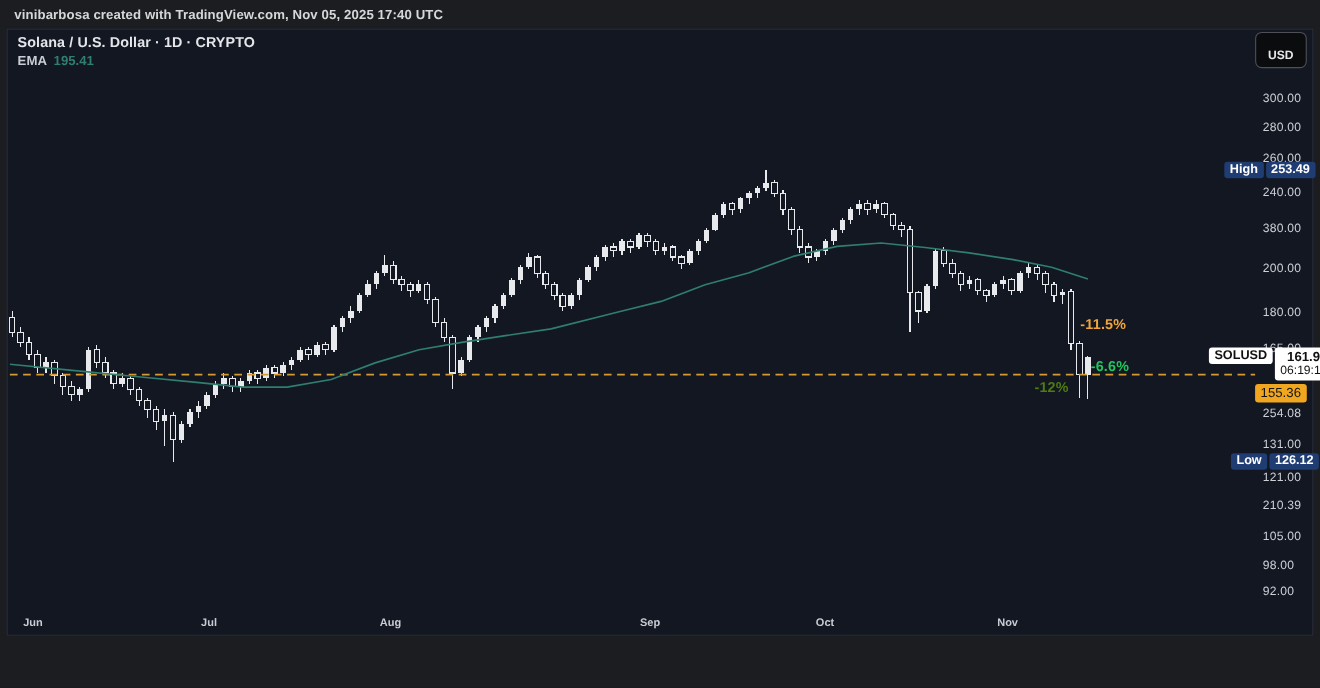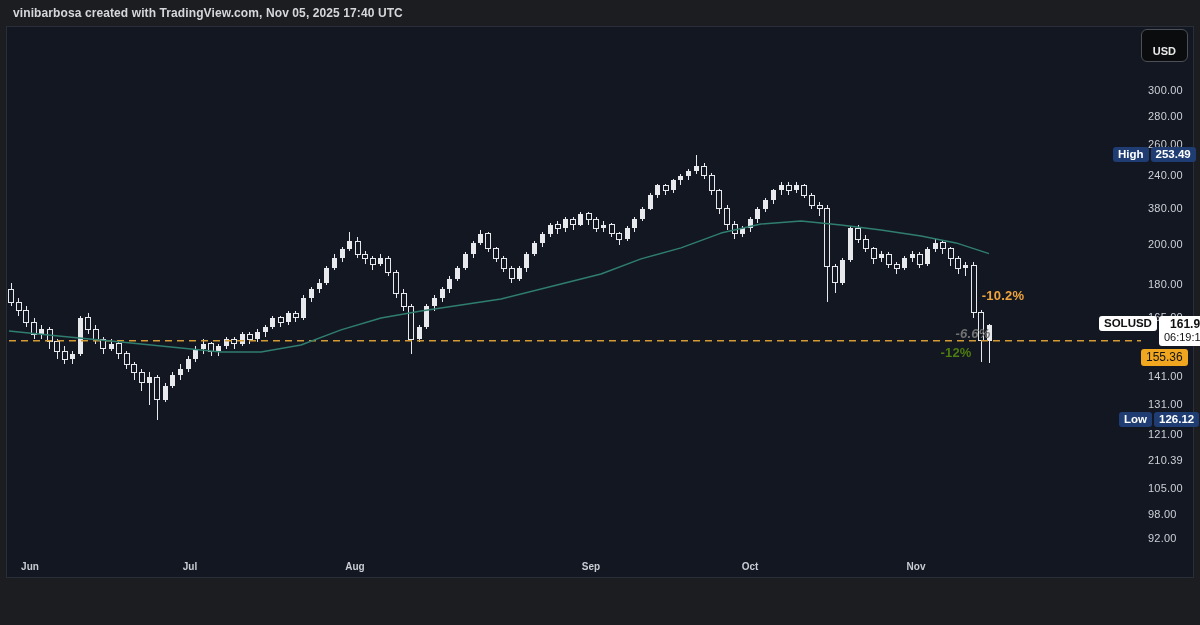--- a/index.html
+++ b/index.html
@@ -326,51 +326,57 @@
           <rect x="964.125" y="238.27503090918844" width="5" height="47.26828698948793" fill="#131722" stroke="#E7E9EC" stroke-width="1"></rect>
           <line x1="974.3259999999999" y1="282.8319854717954" x2="974.3259999999999" y2="334.6156862330635" stroke="#E7E9EC" stroke-width="1"></line>
           <rect x="971.8259999999999" y="285.5433178986764" width="5" height="28.089105920163092" fill="#131722" stroke="#E7E9EC" stroke-width="1"></rect>
           <line x1="982.0269999999999" y1="296.58668779831123" x2="982.0269999999999" y2="335.90822234048727" stroke="#E7E9EC" stroke-width="1"></line>
           <rect x="979.5269999999999" y="297.8025830075994" width="5" height="15.732181142650916" fill="#E7E9EC"></rect>
         </g>
         <line x1="2" y1="313.63242381883947" x2="1134" y2="313.63242381883947" stroke="#D49A33" stroke-width="1.5" stroke-dasharray="7 5"></line>
         <path fill="none" stroke="#2F7E6F" stroke-width="1.5" stroke-linejoin="round" d="M2 304.1 L 54 309.2 L 114 315.0 L 174 320.9 L 214 324.9 L 254 324.9 L 294 318.0 L 334 302.9 L 374 291.0 L 414 284.0 L 454 277.9 L 494 272.0 L 554 256.9 L 594 247.0 L 634 231.9 L 674 220.9 L 714 206.1 L 754 197.0 L 794 193.9 L 834 198.0 L 874 202.9 L 914 209.0 L 949 215.9 L 982 226.6"></path>
       </svg>
 
+    <div class="chart-header">
+      <div class="symbol-line">Solana / U.S. Dollar · 1D · CRYPTO</div>
+      <div class="ema-line">
+        <span class="ema-label">EMA</span><span class="ema-value">195.41</span>
+      </div>
+    </div>
 
     <button class="usd-btn">USD</button>
 
     <div id="price-axis">
         <div class="tick" style="top: 57px;">300.00</div>
         <div class="tick" style="top: 83.1731px;">280.00</div>
         <div class="tick" style="top: 111.287px;">260.00</div>
         <div class="tick" style="top: 141.652px;">240.00</div>
         <div class="tick" style="top: 174.66px;">380.00</div>
         <div class="tick" style="top: 210.817px;">200.00</div>
         <div class="tick" style="top: 250.786px;">180.00</div>
         <div class="tick" style="top: 283.795px;">165.00</div>
-        <div class="tick" style="top: 343.425px;">141.00</div>
+        <div class="tick" style="top: 343.425px;">254.08</div>
         <div class="tick" style="top: 371.331px;">131.00</div>
         <div class="tick" style="top: 401.455px;">121.00</div>
         <div class="tick" style="top: 427.404px;">210.39</div>
         <div class="tick" style="top: 455.259px;">105.00</div>
         <div class="tick" style="top: 481.433px;">98.00</div>
         <div class="tick" style="top: 505.4px;">92.00</div>
       </div>
     <div id="time-axis">
         <div class="month" style="left: 23px;">Jun</div>
         <div class="month" style="left: 183px;">Jul</div>
         <div class="month" style="left: 348px;">Aug</div>
         <div class="month" style="left: 584px;">Sep</div>
         <div class="month" style="left: 743px;">Oct</div>
         <div class="month" style="left: 909px;">Nov</div>
       </div>
     <div id="annotations">
-        <div class="pct" style="left: 996px; top: 268px; color: rgb(239, 165, 60);">-10.2%</div>
-        <div class="pct" style="left: 966px; top: 306px; color: #737373; font-style: italic;">-6.6%</div>
+        <div class="pct" style="left: 996px; top: 268px; color: rgb(239, 165, 60);">-11.5%</div>
+        <div class="pct" style="left: 1002px; top: 306px; color: #22c55e;">-6.6%</div>
         <div class="pct" style="left: 949px; top: 325px; color: #4d7c0f;">-12%</div>
       </div>
     <div id="badges">
         <div class="badge-row" style="top: 119.906px; left: 1106px;">
           <span class="chip chip-blue">High</span>
           <span class="chip chip-blue">253.49</span>
         </div>
         <div class="badge-row" style="top: 384.733px; left: 1112px;">
           <span class="chip chip-blue">Low</span>
           <span class="chip chip-blue">126.12</span>

